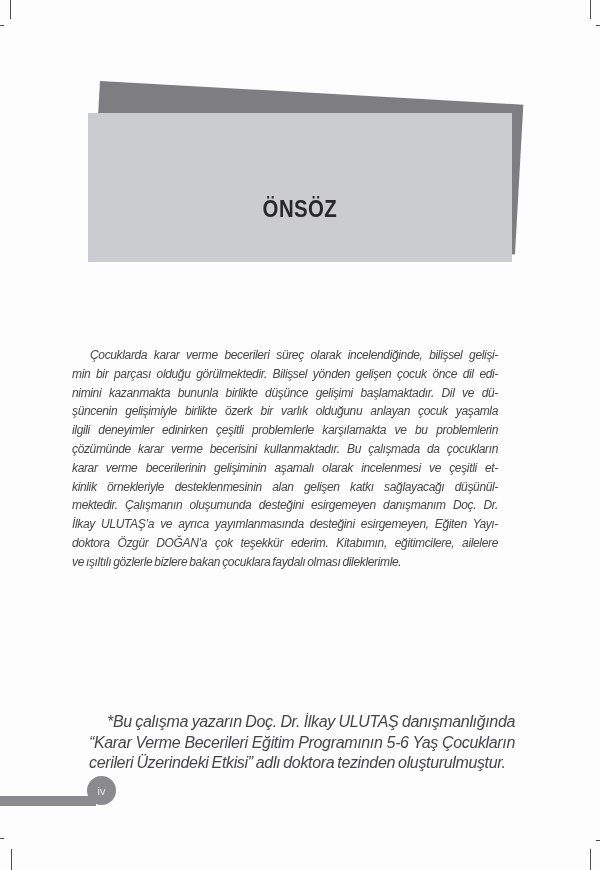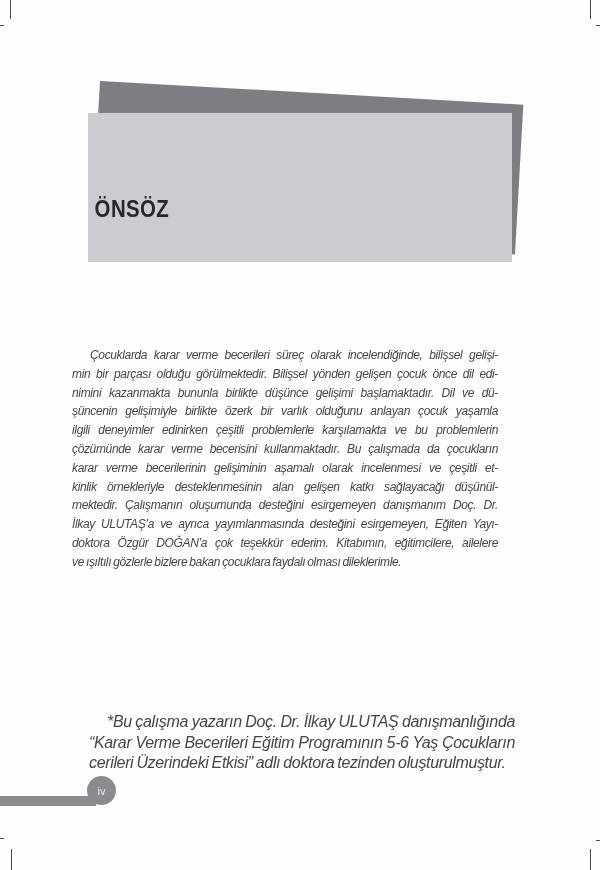--- a/index.html
+++ b/index.html
@@ -33,21 +33,21 @@
     background: var(--banner-back, #7e7d81);
     transform: rotate(3.2deg);
     transform-origin: top left;
   }
   .banner-front {
     position: absolute;
     left: 88px; top: 113px;
     width: 424px; height: 149px;
     background: var(--banner-front, #cbccd0);
     display: flex;
-    justify-content: flex-start;
+    justify-content: center;
     align-items: flex-start;
   }
   .banner-title {
     margin-top: 84px;
     font-size: 24px;
     line-height: 24px;
     font-weight: 700;
     letter-spacing: 0.5px;
     color: #28272a;
     transform: scaleX(0.85);

